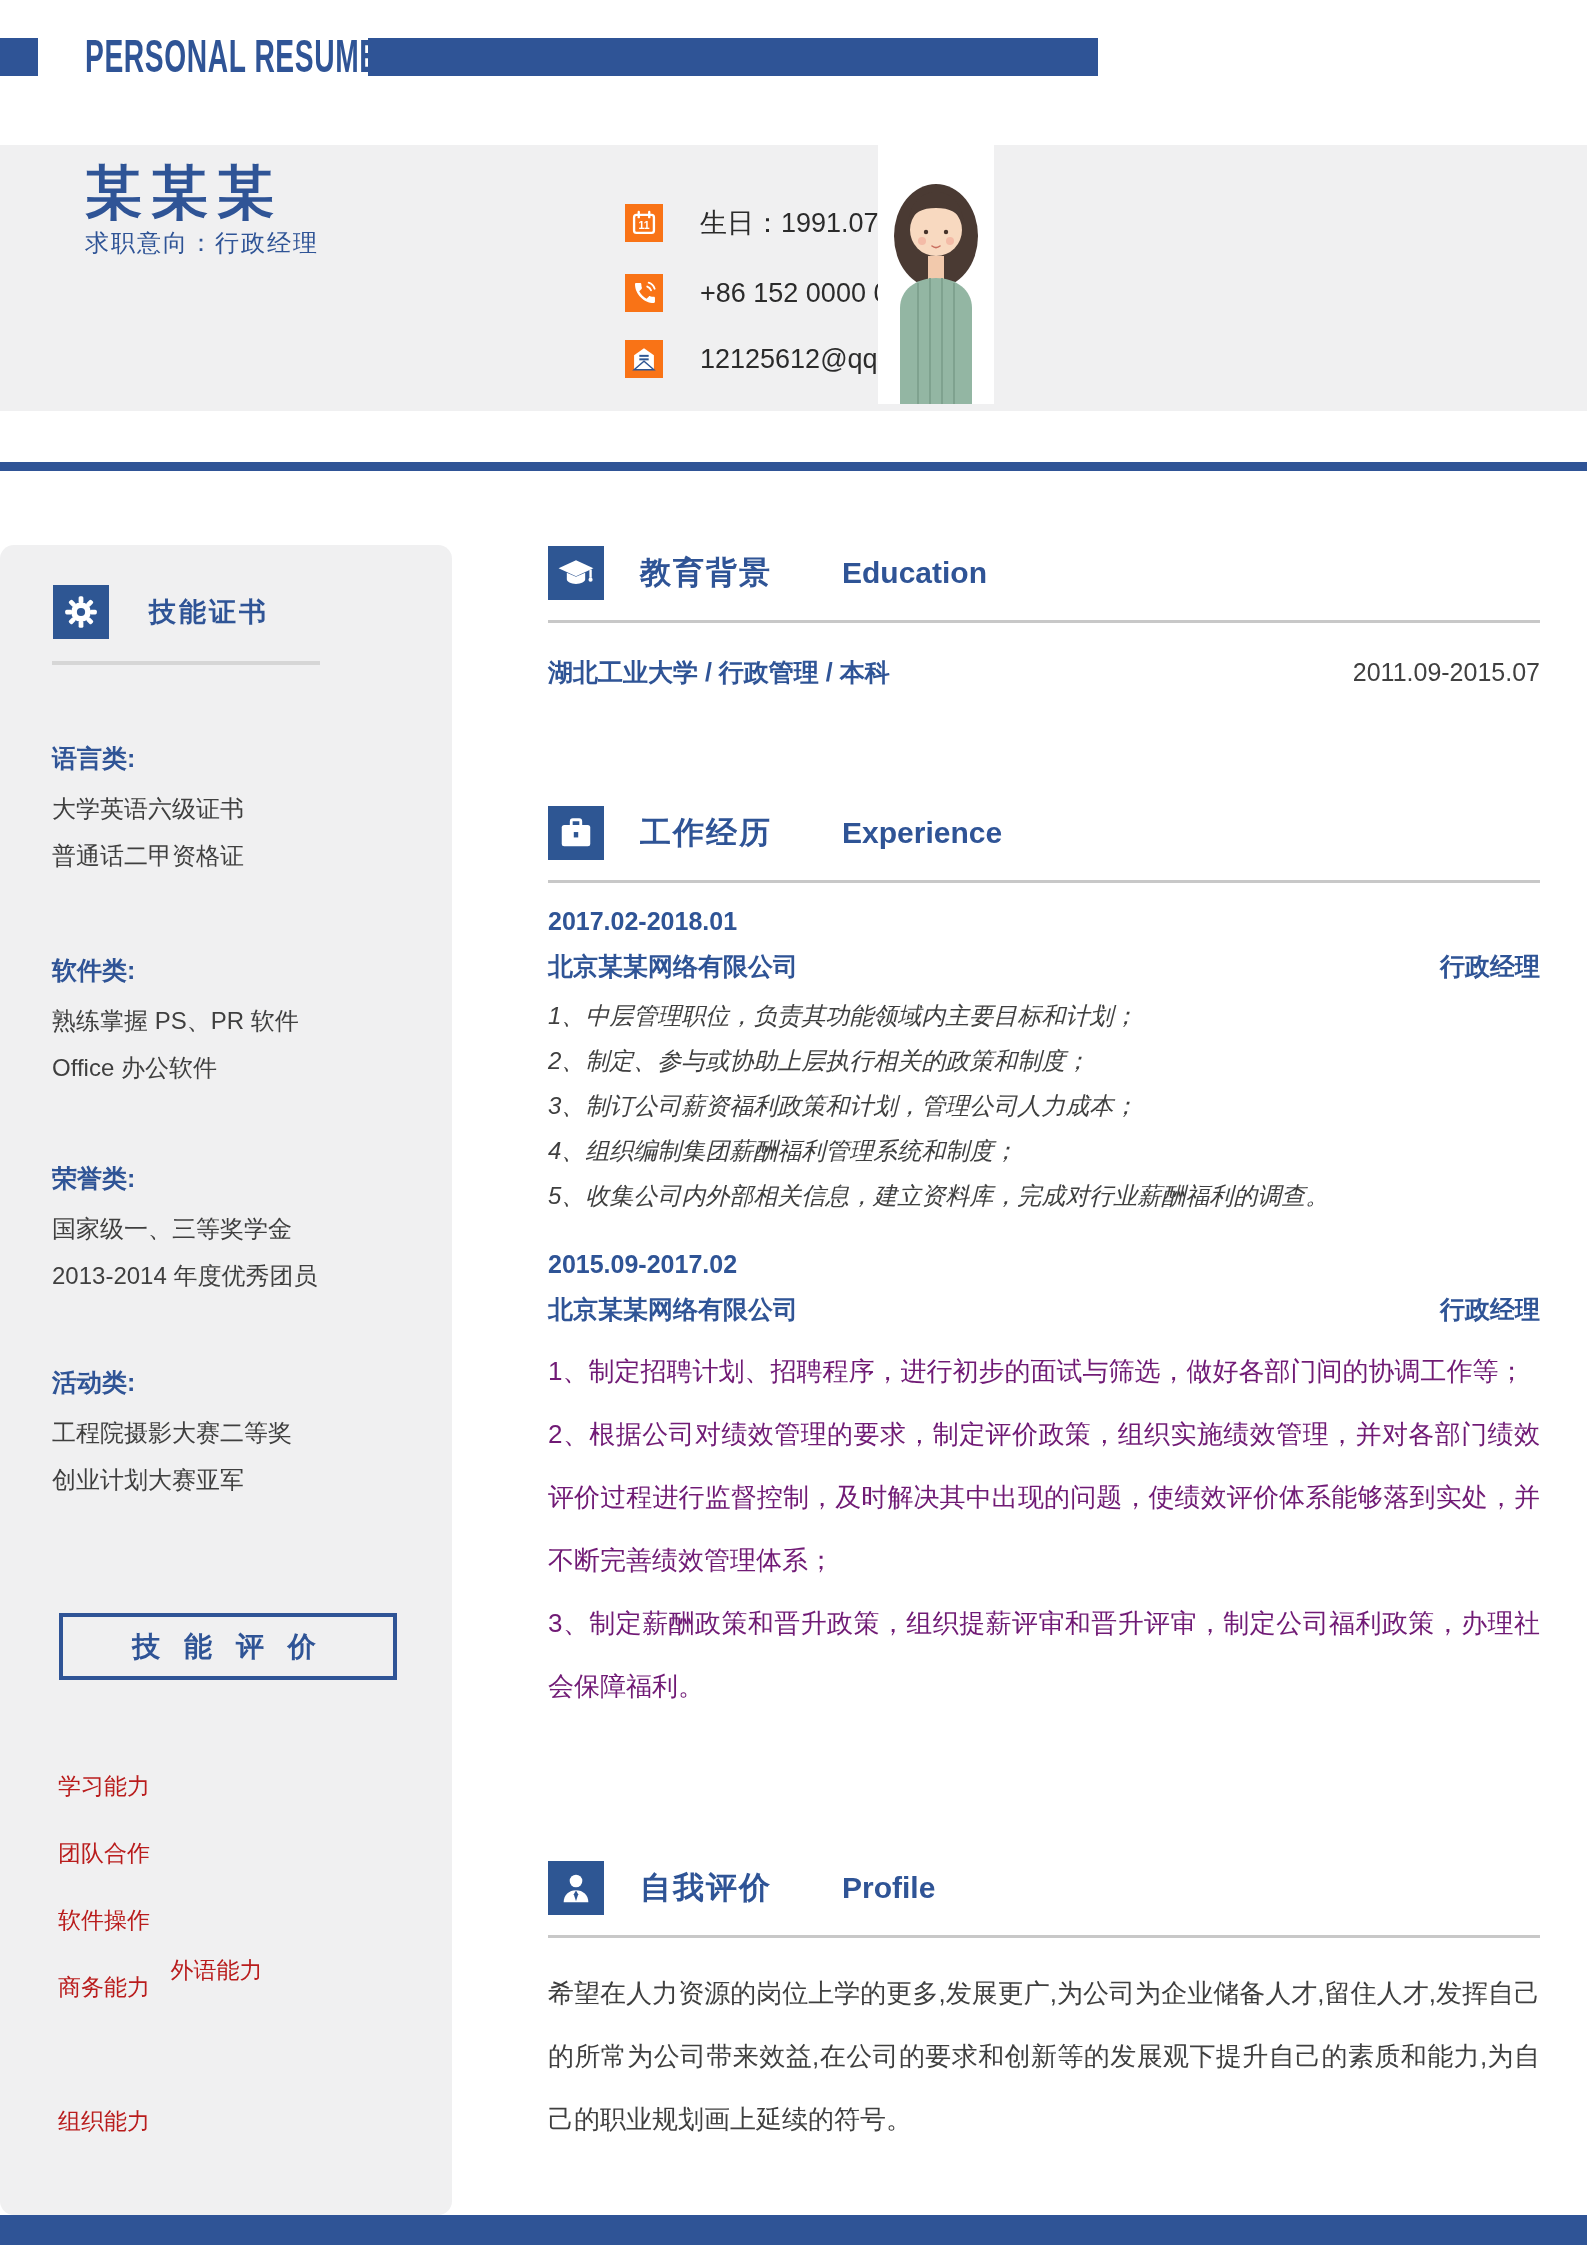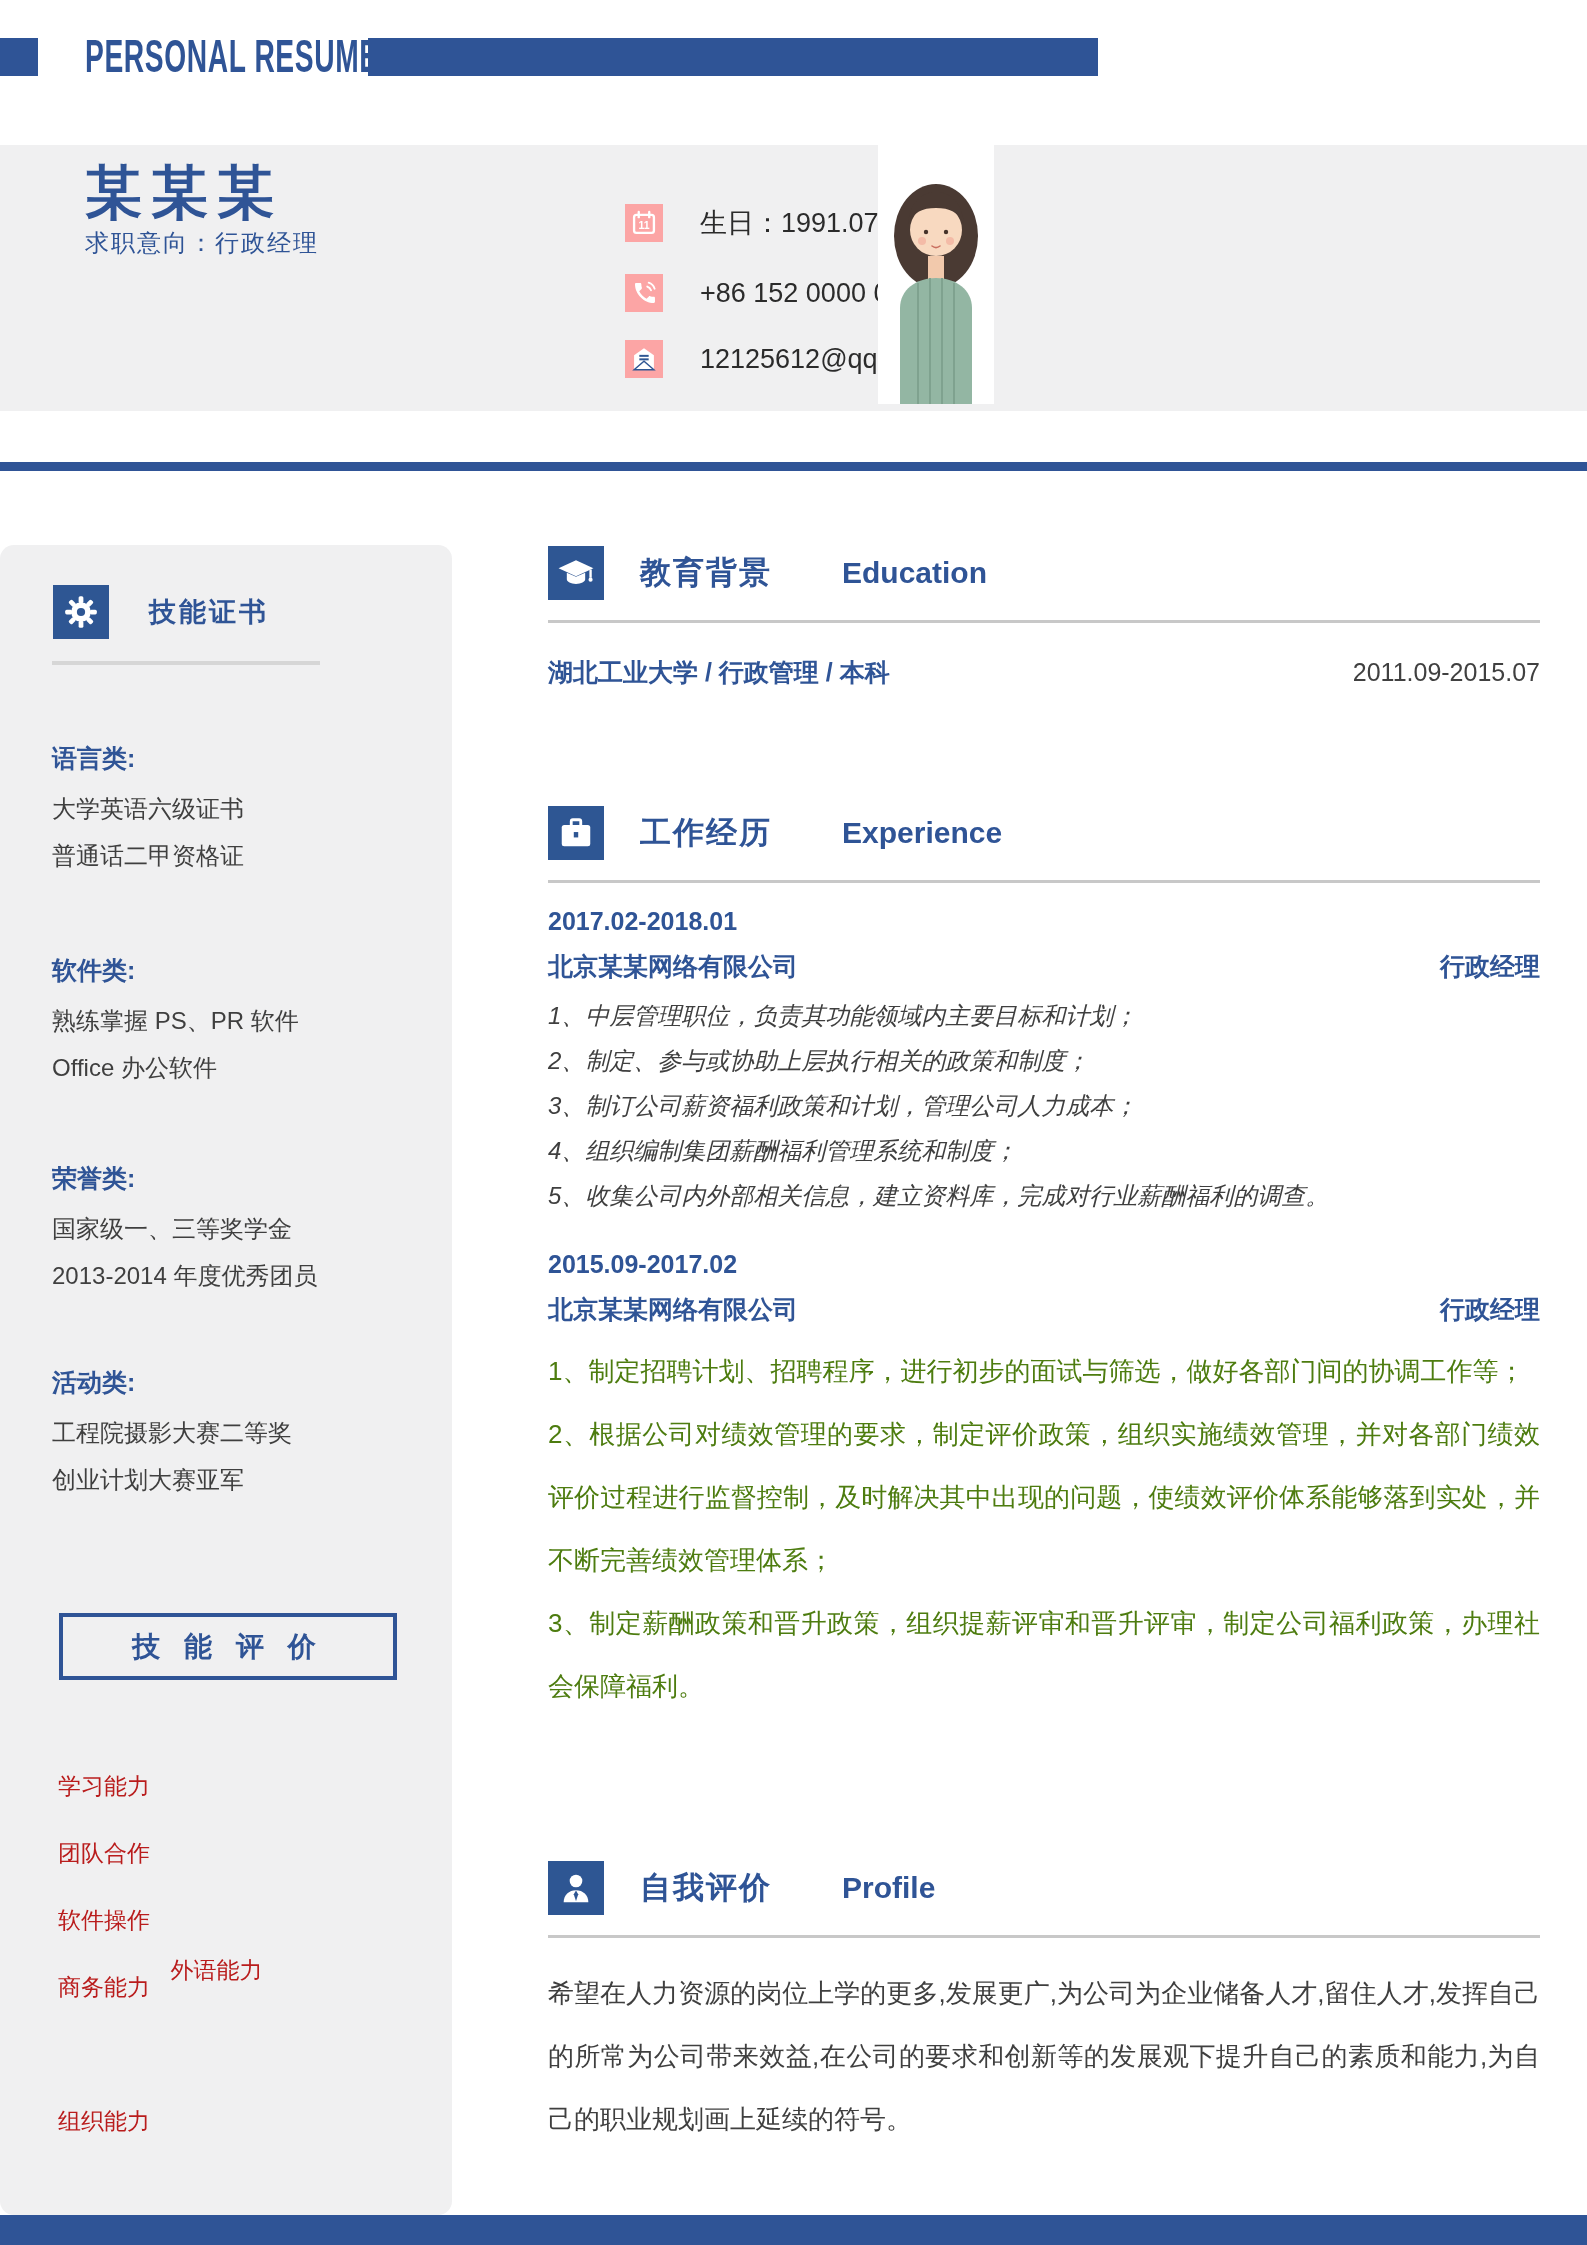--- a/index.html
+++ b/index.html
@@ -10,21 +10,21 @@
   .banner-title{position:absolute;left:85px;top:28px;font-size:47px;font-weight:800;color:#2f5496;
     white-space:nowrap;transform:scaleX(.60);transform-origin:left center;letter-spacing:1px;}
   .banner-bar{position:absolute;left:368px;top:38px;width:730px;height:38px;background:#2f5496;}
 
   
   .header{position:absolute;left:0;top:145px;width:1587px;height:266px;background:#f0f0f1;}
   .name{position:absolute;left:85px;top:10px;font-size:57px;font-weight:700;color:#2f5496;letter-spacing:9px;}
   .objective{position:absolute;left:85px;top:82px;font-size:24px;color:#2f5496;letter-spacing:2px;}
   .contact-row{position:absolute;left:625px;display:flex;align-items:center;height:40px;}
   .contact-row.r1{top:58px;} .contact-row.r2{top:128px;} .contact-row.r3{top:194px;}
-  .cicon{width:38px;height:38px;background:#fca5a5;display:flex;align-items:center;justify-content:center;flex:0 0 38px;}
+  .cicon{width:38px;height:38px;background:#f97316;display:flex;align-items:center;justify-content:center;flex:0 0 38px;}
   .cicon svg{width:28px;height:28px;}
   .ctext{margin-left:37px;font-size:27px;color:#2b2b2b;white-space:nowrap;}
   .photo{position:absolute;left:878px;top:118px;width:116px;height:286px;background:#fff;overflow:hidden;}
 
   .divider-blue{position:absolute;left:0;top:462px;width:1587px;height:9px;background:#2f5496;}
   .bottom-bar{position:absolute;left:0;top:2215px;width:1587px;height:30px;background:#2f5496;}
 
   
   .sidebar{position:absolute;left:0;top:545px;width:452px;height:1670px;background:#f0f0f1;border-radius:14px;}
   .cert-header{position:absolute;left:53px;top:40px;display:flex;align-items:center;}
@@ -63,21 +63,21 @@
 
   .job{margin-top:24px;}
   .job+.job{margin-top:32px;}
   .job2-extra{margin-top:86px;}
   .job-period{font-size:25px;font-weight:700;color:#2f5496;}
   .job-head{margin-top:14px;display:flex;justify-content:space-between;align-items:center;}
   .job-company,.job-role{font-size:25px;font-weight:700;color:#2f5496;}
   .duties-tight{margin-top:10px;font-style:italic;}
   .duties-tight .duty{font-size:24px;color:#3f3f3f;line-height:45px;}
   .duties-wide{margin-top:14px;}
-  .duties-wide .duty{font-size:26px;color:#4d7c0f;line-height:63px;text-align:justify;}
+  .duties-wide .duty{font-size:26px;color:#701a75;line-height:63px;text-align:justify;}
 
   .profile-text{margin-top:24px;font-size:26px;color:#3f3f3f;line-height:63px;text-align:justify;}
 </style>
 </head>
 <body>
 
 <div class="page">
 
   <div class="banner-square"></div>
   <div class="banner-title">PERSONAL RESUME</div>

